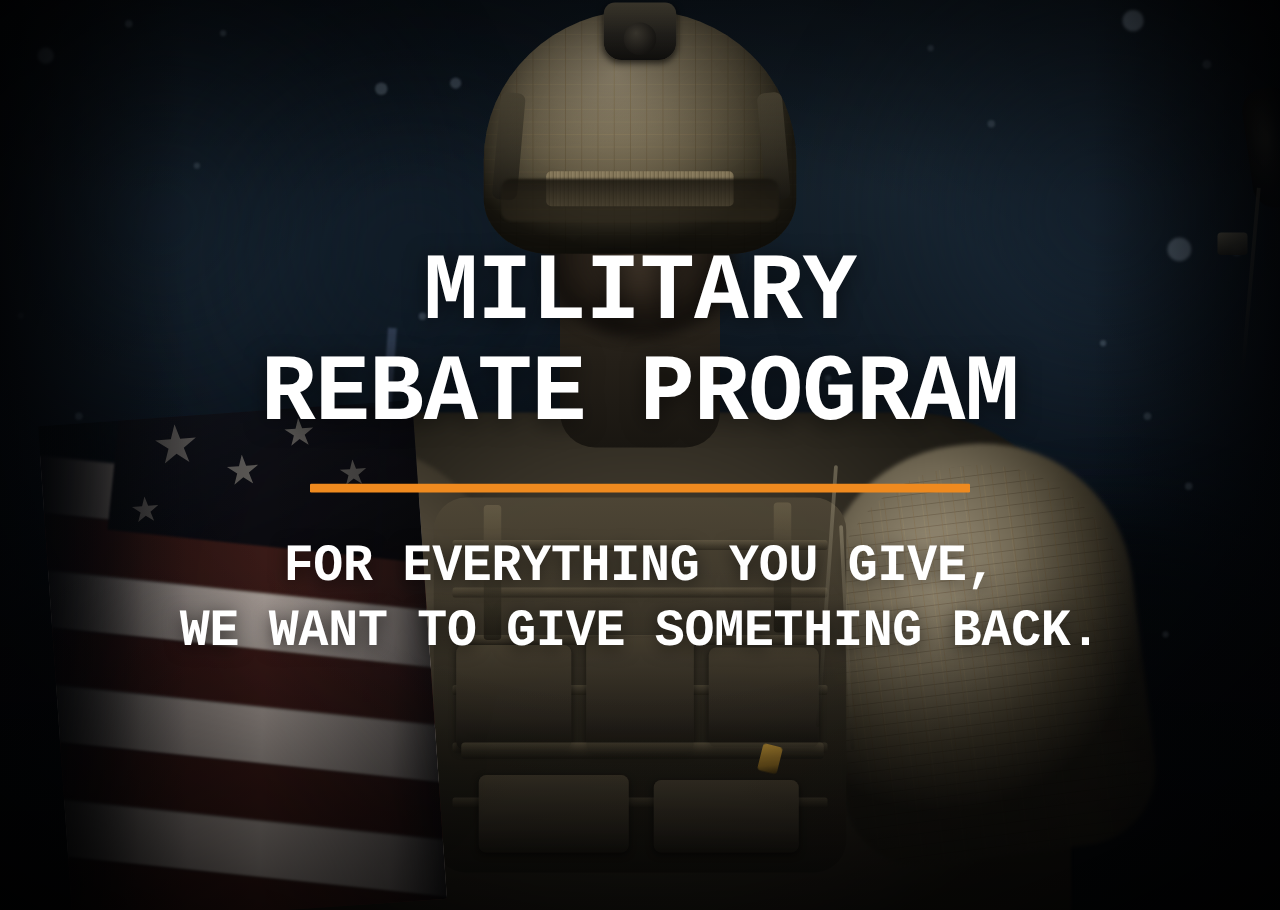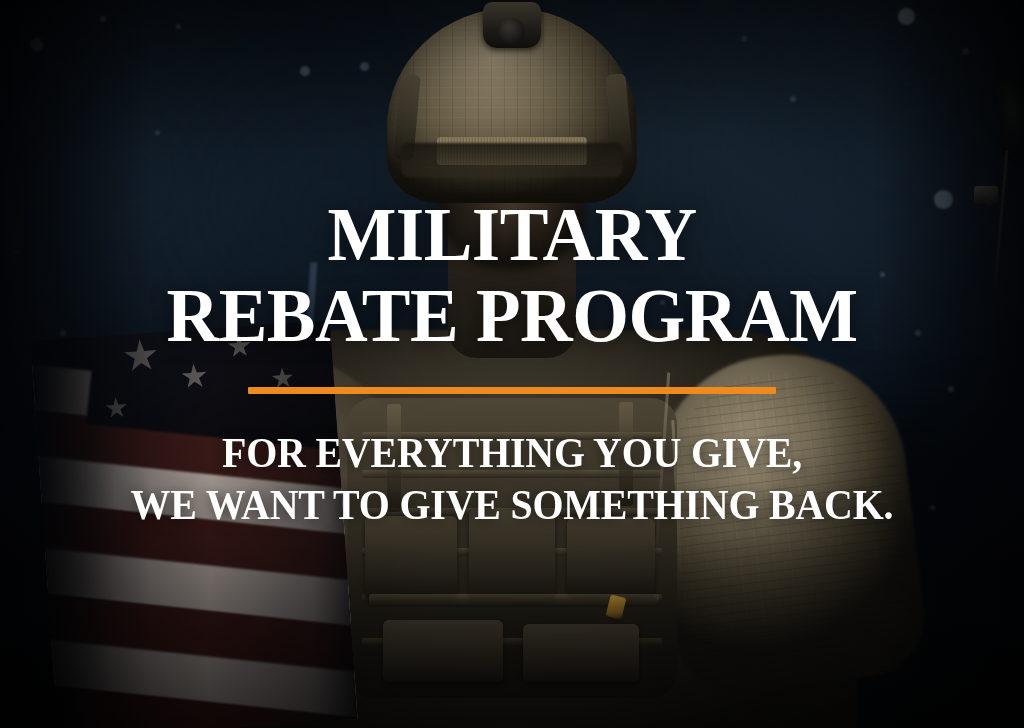--- a/index.html
+++ b/index.html
@@ -6,21 +6,21 @@
     margin: 0;
     padding: 0;
     background: #000;
   }
   #stage {
     position: relative;
     width: 1024px;
     height: 728px;
     overflow: hidden;
     background: #404040;
-    font-family: Liberation Serif, serif;
+    font-family: Liberation Mono, monospace;
   }
 
   
   .sky {
     position: absolute;
     inset: 0;
     background:
       radial-gradient(ellipse 70% 55% at 72% 18%, #17242f 0%, #101a24 38%, #0a121b 66%, #070c13 100%),
       linear-gradient(160deg, #0c141e 0%, #0a111a 45%, #05090e 100%);
   }

